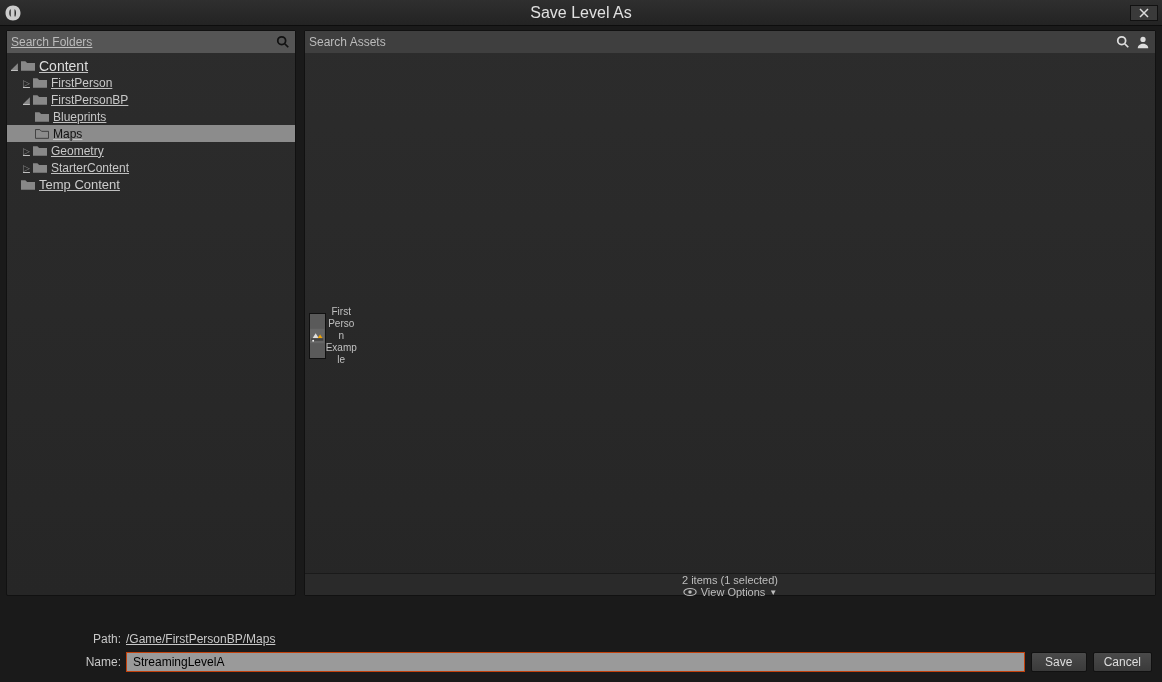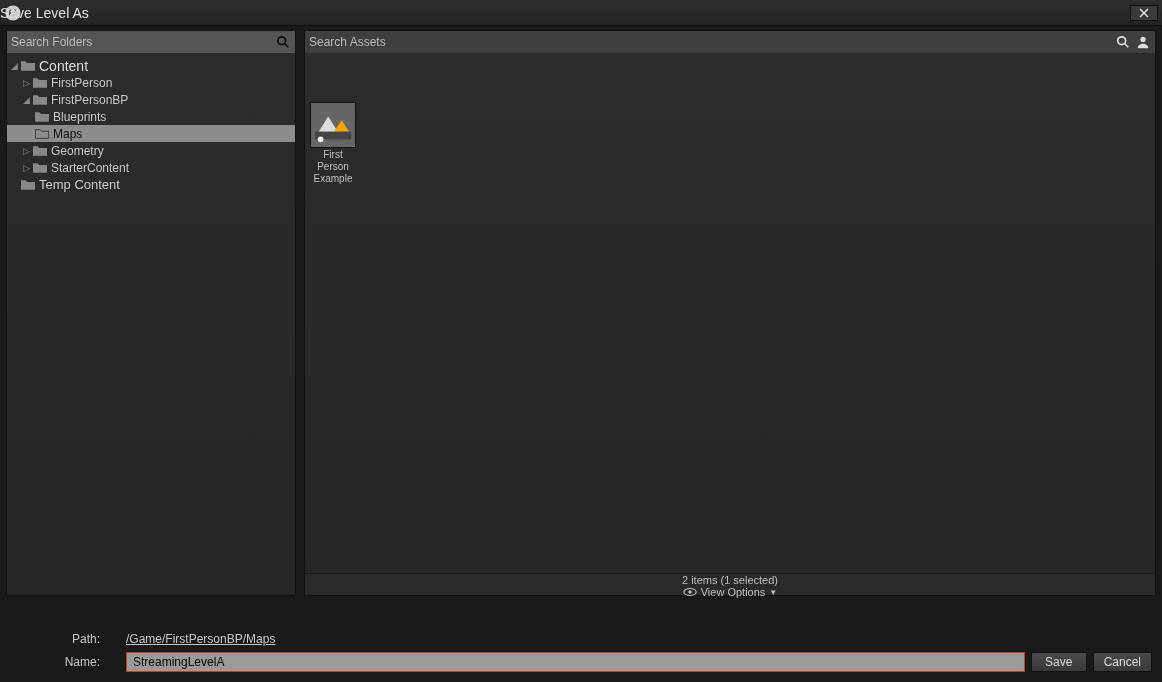--- a/index.html
+++ b/index.html
@@ -22,21 +22,22 @@
     border-bottom: 1px solid #0d0d0d;
   }
   .titlebar .logo {
     width: 26px; height: 26px;
     display:flex;align-items:center;justify-content:center;
     color:#ddd;
   }
   .titlebar .title {
     position:absolute;
     left:0;right:0;
-    font-size:14px;
+    text-align:center;
+    font-size:16px;
     color:#e0e0e0;
     pointer-events:none;
   }
   .titlebar .close {
     margin-left:auto;
     width:28px;height:16px;
     background:#3a3a3a;
     border:1px solid #111;
     display:flex;align-items:center;justify-content:center;
     margin-right:4px;
@@ -49,21 +50,21 @@
     padding:4px 6px 0 6px;
     height: 570px;
   }
   .panel {
     background: linear-gradient(#2c2c2c,#262626);
     border:1px solid #111;
     border-radius:2px;
     display:flex;
     flex-direction:column;
   }
-  .left-panel { width: 290px; }
+  .left-panel { width: 290px; text-decoration: underline; }
   .right-panel { flex:1; }
   .search-row {
     height:22px;
     background:#555;
     display:flex;
     align-items:center;
     padding:0 4px;
     gap:4px;
   }
   .search-row.assets { background:#3f3f3f; }
@@ -114,21 +115,21 @@
   .indent-2 { padding-left: 18px; }
   .assets-grid {
     flex:1;
     display:flex;
     align-content:flex-start;
     padding:4px;
     gap:4px;
   }
   .asset {
     width:48px;
-    display:flex;flex-direction:column;align-items:center;
+    display:flex;flex-direction:row;align-items:center;
     cursor:pointer;
     margin-top:45px;
   }
   .thumb {
     width:46px;height:46px;
     border:1px solid #111;
     background:#5a5a5a;
     position:relative;
     overflow:hidden;
   }
@@ -159,21 +160,21 @@
   .view-opts { display:flex;align-items:center;gap:4px;cursor:pointer; }
   .bottom-area {
     position:absolute;
     bottom:0;left:0;right:0;
     padding: 8px 10px 10px 10px;
   }
   .form-row {
     display:flex;align-items:center;
     font-size:12px;
   }
-  .form-row .label { width:116px; text-align:right; padding-right:26px; color:#c8c8c8; }
+  .form-row .label { width:116px; text-align:right; padding-right:5px; color:#c8c8c8; }
   .path-val { color:#c8c8c8;text-decoration:underline; }
   .name-input {
     flex:1;
     height:20px;
     background:#9a9a9a;
     border:1px solid #c2410c;
     color:#000000;
     padding:0 6px;
     font-size:12px;
     outline:none;

